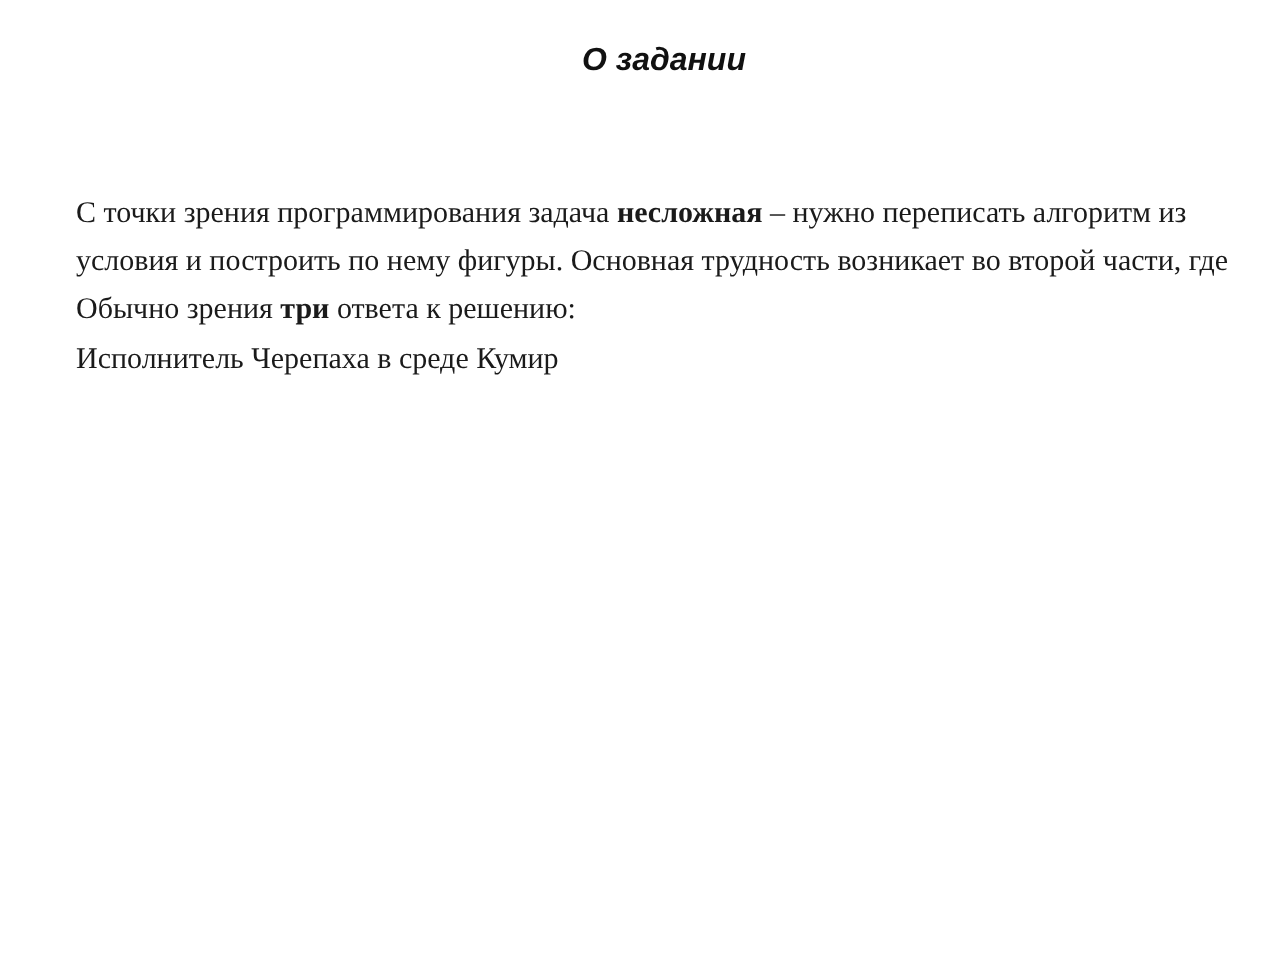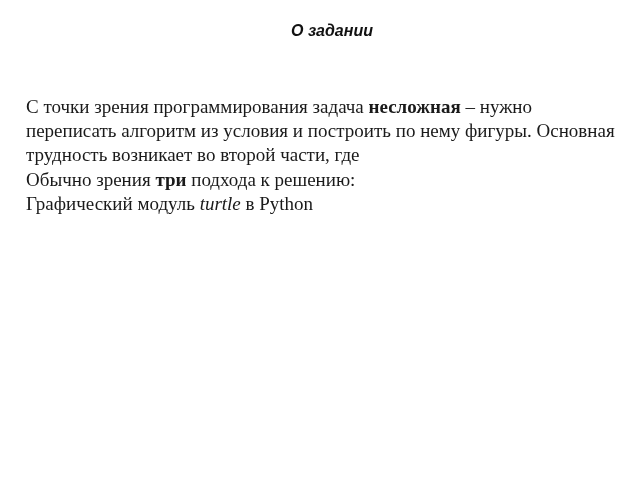--- a/index.html
+++ b/index.html
@@ -24,33 +24,33 @@
       font-family: "Liberation Sans", sans-serif;
       font-weight: bold;
       font-style: italic;
       font-size: 16px;
       line-height: 22px;
       color: #111;
     }
     .content {
       position: absolute;
       top: 95px;
-      left: 26px;
+      left: 38px;
       width: 600px;
-      font-size: 19px;
+      font-size: 15px;
       line-height: 24.2px;
     }
     .content p {
       margin: 0;
     }
     b { font-weight: bold; }
     i { font-style: italic; }
   </style>
 </head>
 <body>
 
 <div class="title">О задании</div>
 
 <div class="content">
   <p><span>С точки зрения программирования задача </span><b>несложная</b><span> – нужно переписать алгоритм из условия и построить по нему фигуры. Основная трудность возникает во второй части, где</span></p>
-  <p><span>Обычно зрения </span><b>три</b><span> подхода к решению:</span></p>
-  <p><span>Графический модуль </span><i>turtle</i><span> в Python</span></p>
+  <p><span>Обычно зрения </span><b>три</b><span> ответа к решению:</span></p>
+  <p>Исполнитель Черепаха в среде Кумир</p>
 </div>
 
 </body></html>

